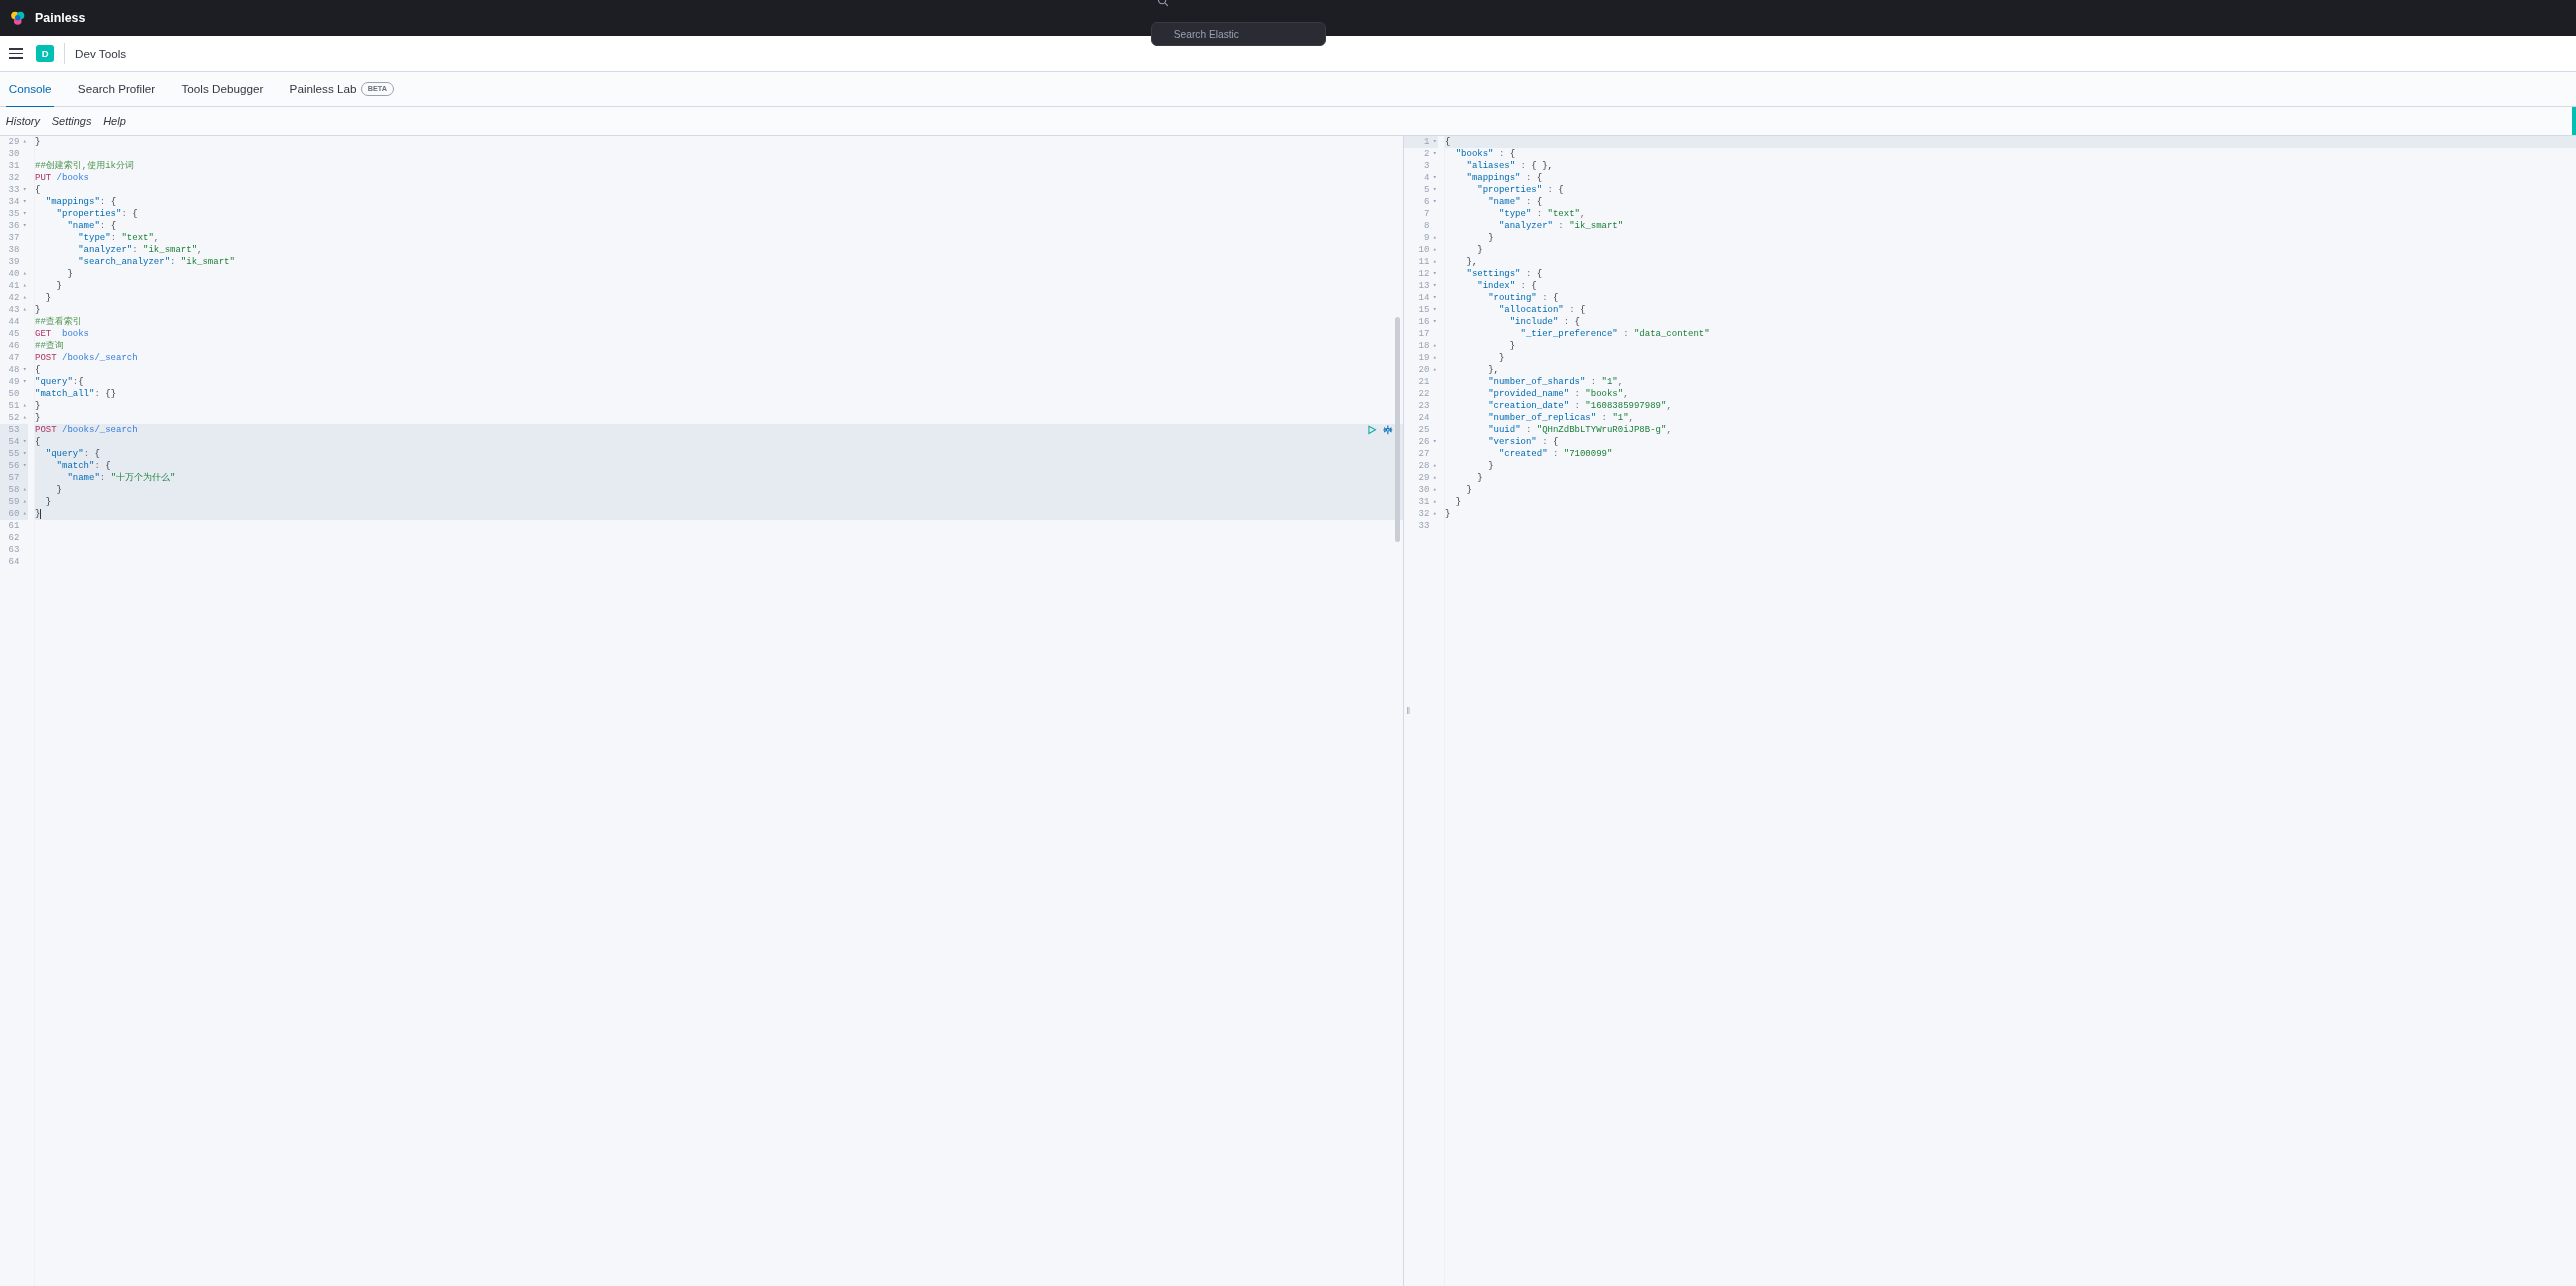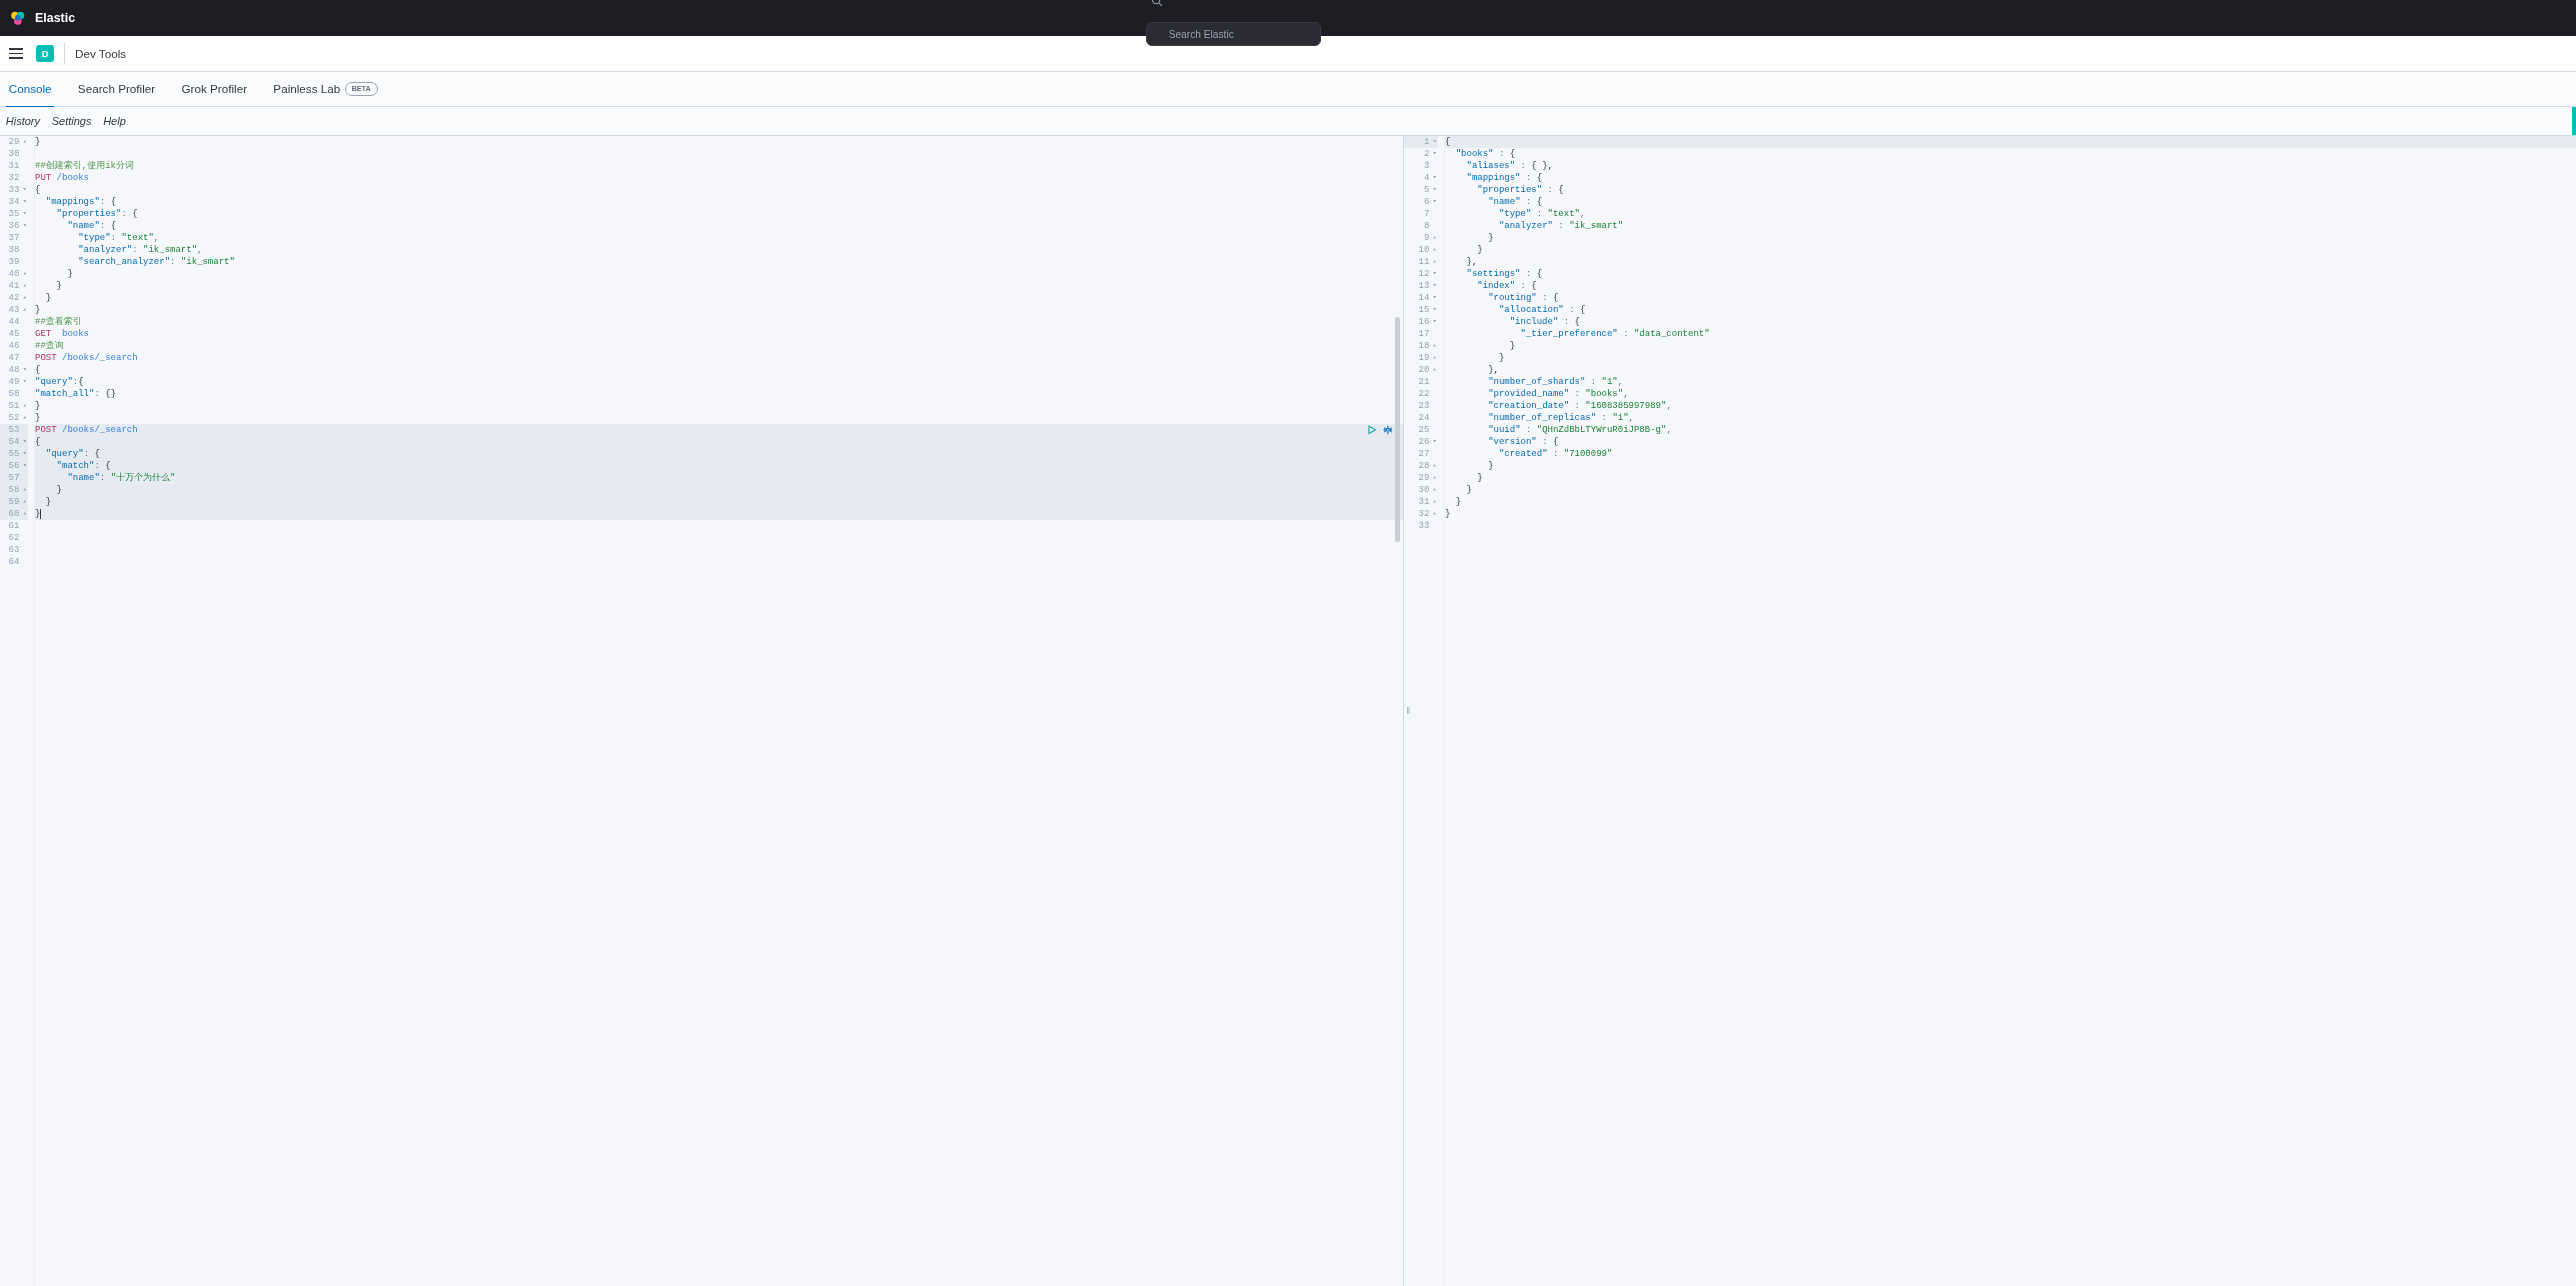--- a/index.html
+++ b/index.html
@@ -56,21 +56,21 @@
 <div class="topbar">
   <div class="logo-wrap">
     <span class="logo-icon">
       <svg viewBox="0 0 32 32">
           <circle cx="11" cy="12" r="7" fill="#fec514"></circle>
           <circle cx="21" cy="12" r="7" fill="#00bfb3"></circle>
           <circle cx="16" cy="22" r="7" fill="#f04e98"></circle>
           <circle cx="16" cy="16" r="5" fill="#0077cc"></circle>
         </svg>
     </span>
-    <span class="logo-text">Elastic</span>
+    <span class="logo-text">Painless</span>
   </div>
   <div class="search-wrap">
     <span class="search-icon">
       <svg width="11.7" height="11.7" viewBox="0 0 16 16" fill="none" stroke="currentColor" stroke-width="1.5">
           <circle cx="7" cy="7" r="5"></circle>
           <line x1="11" y1="11" x2="15" y2="15"></line>
         </svg>
     </span>
     <input class="search-input" placeholder="Search Elastic" style="">
   </div>
@@ -83,21 +83,21 @@
       <span></span>
     </div>
   <div class="space-badge">D</div>
   <div class="divider-v"></div>
   <div class="app-title">Dev Tools</div>
 </div>
 
 <div class="tabs-row">
   <div class="tab active">Console</div>
   <div class="tab">Search Profiler</div>
-  <div class="tab">Grok Profiler</div>
+  <div class="tab">Tools Debugger</div>
   <div class="tab">
     <span>Painless Lab</span>
     <span class="beta-badge">BETA</span>
   </div>
 </div>
 
 <div class="toolbar-row">
   <span class="toolbar-link">History</span>
   <span class="toolbar-link">Settings</span>
   <span class="toolbar-link">Help</span>

